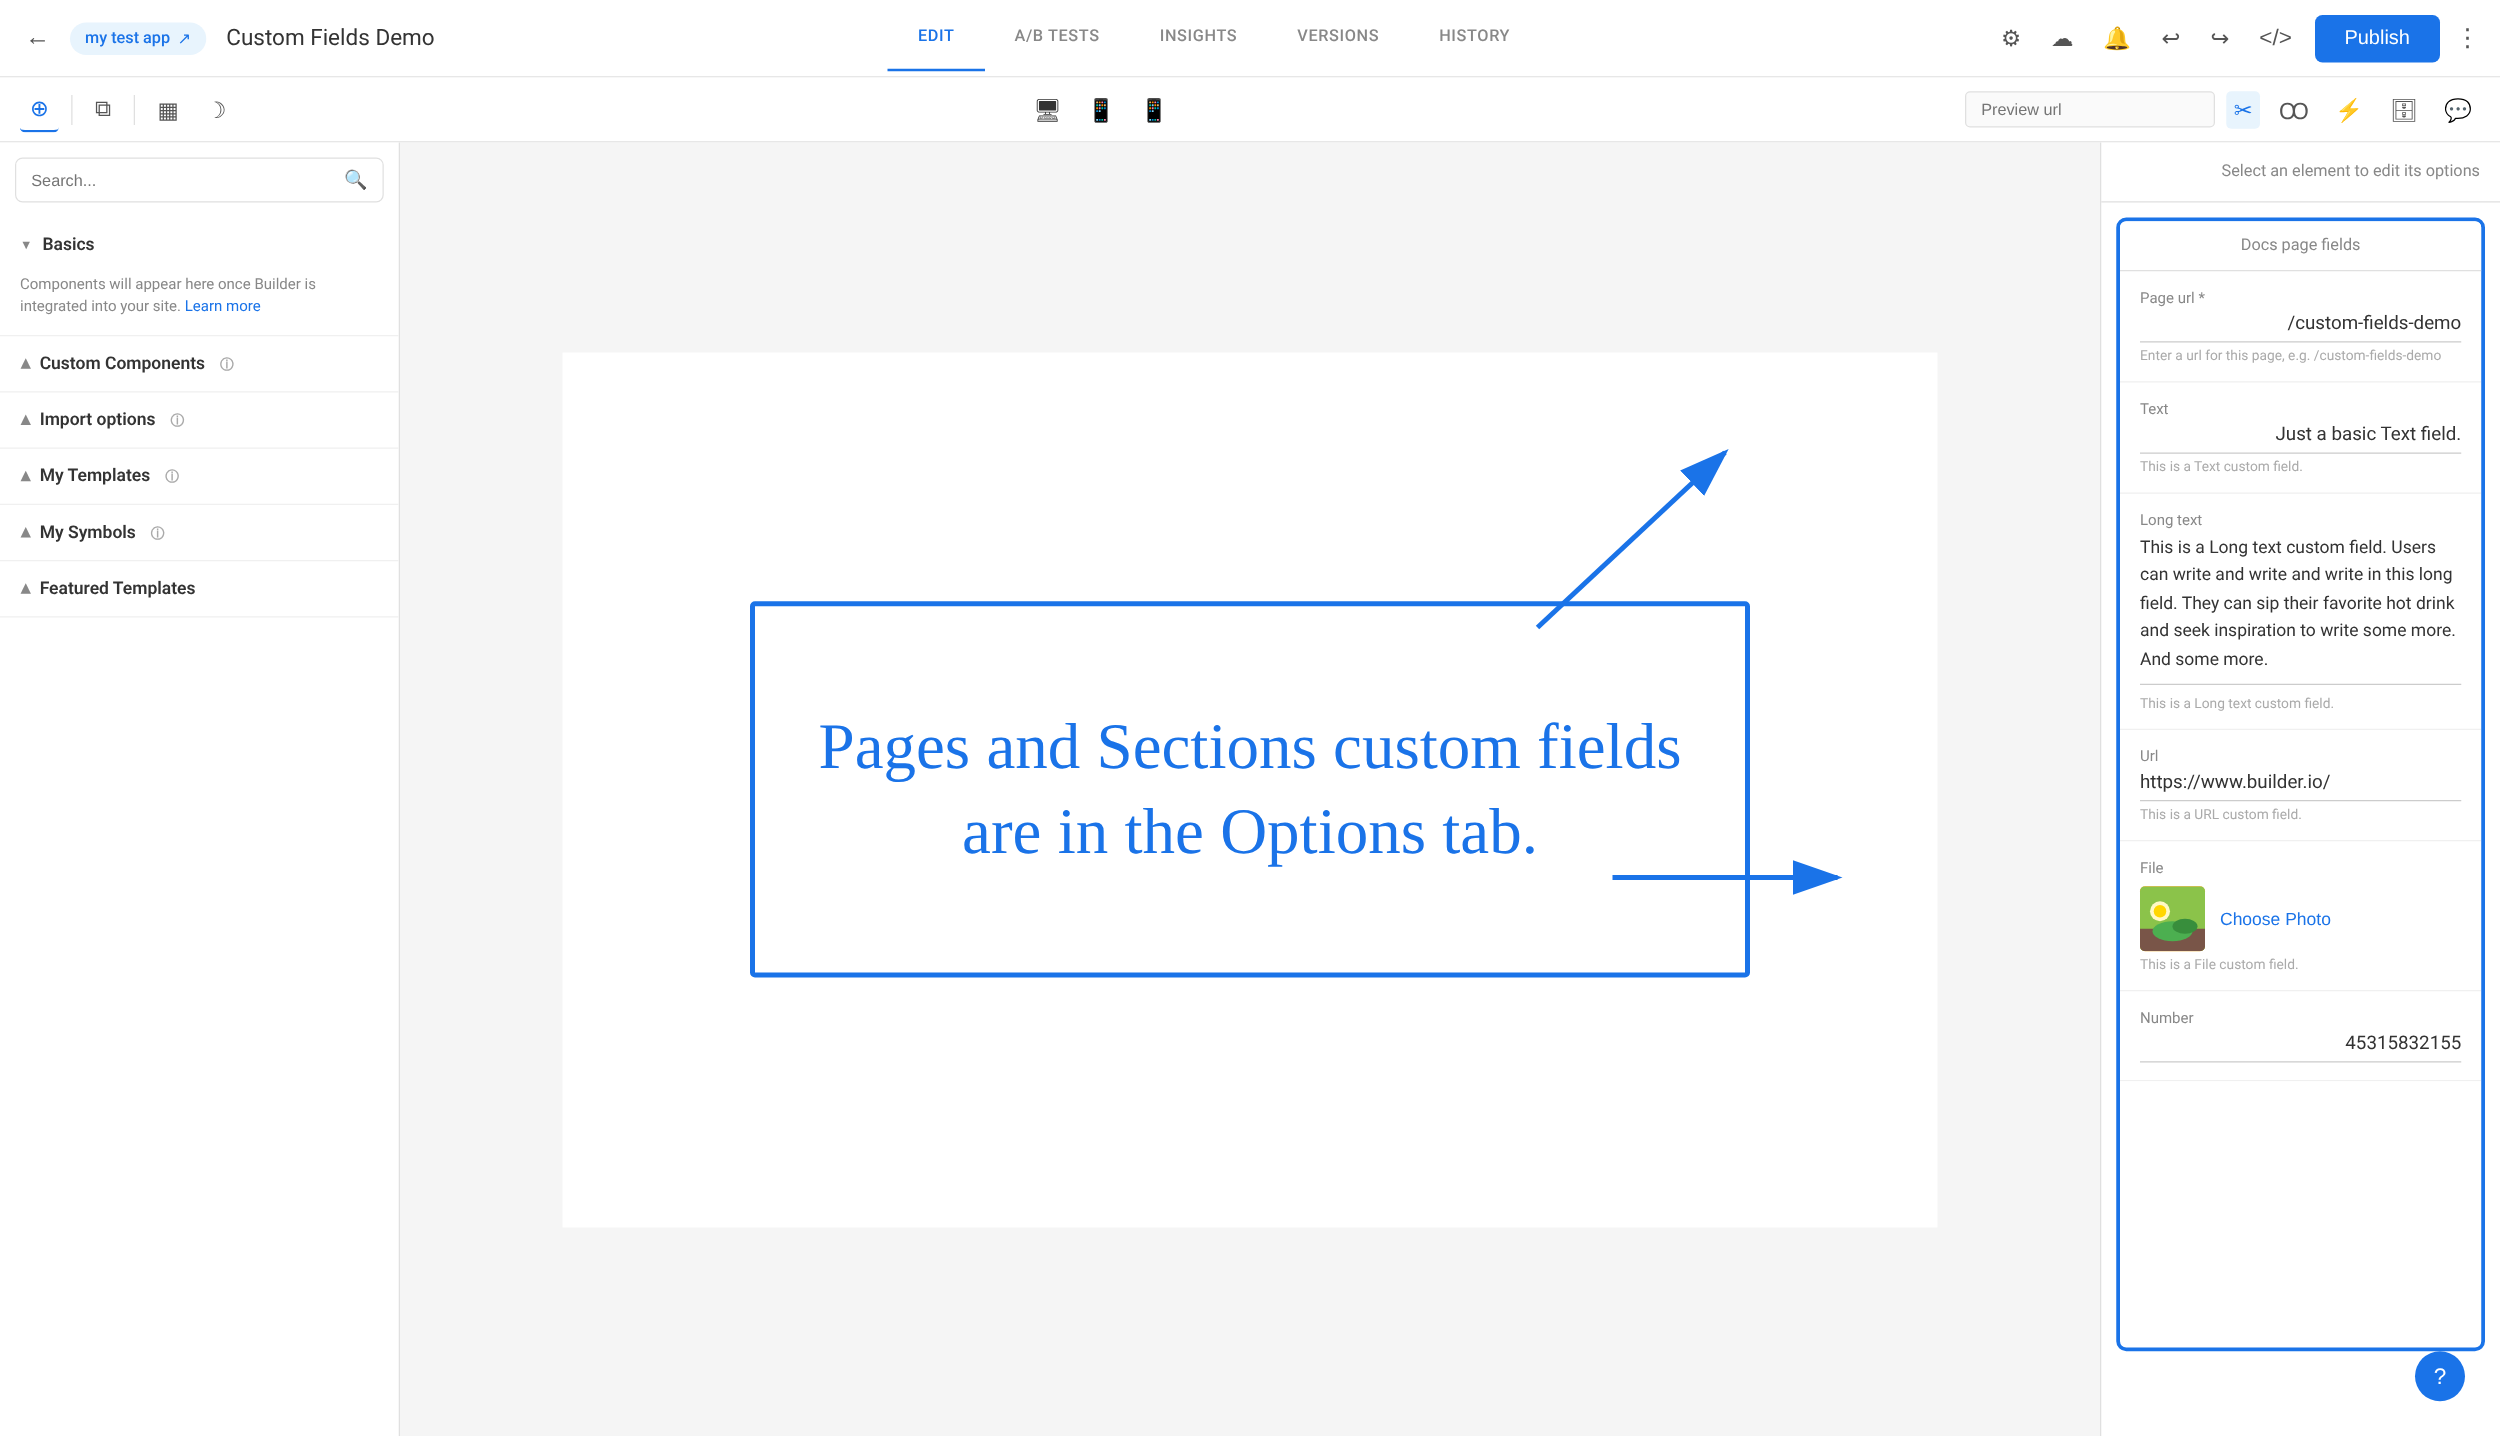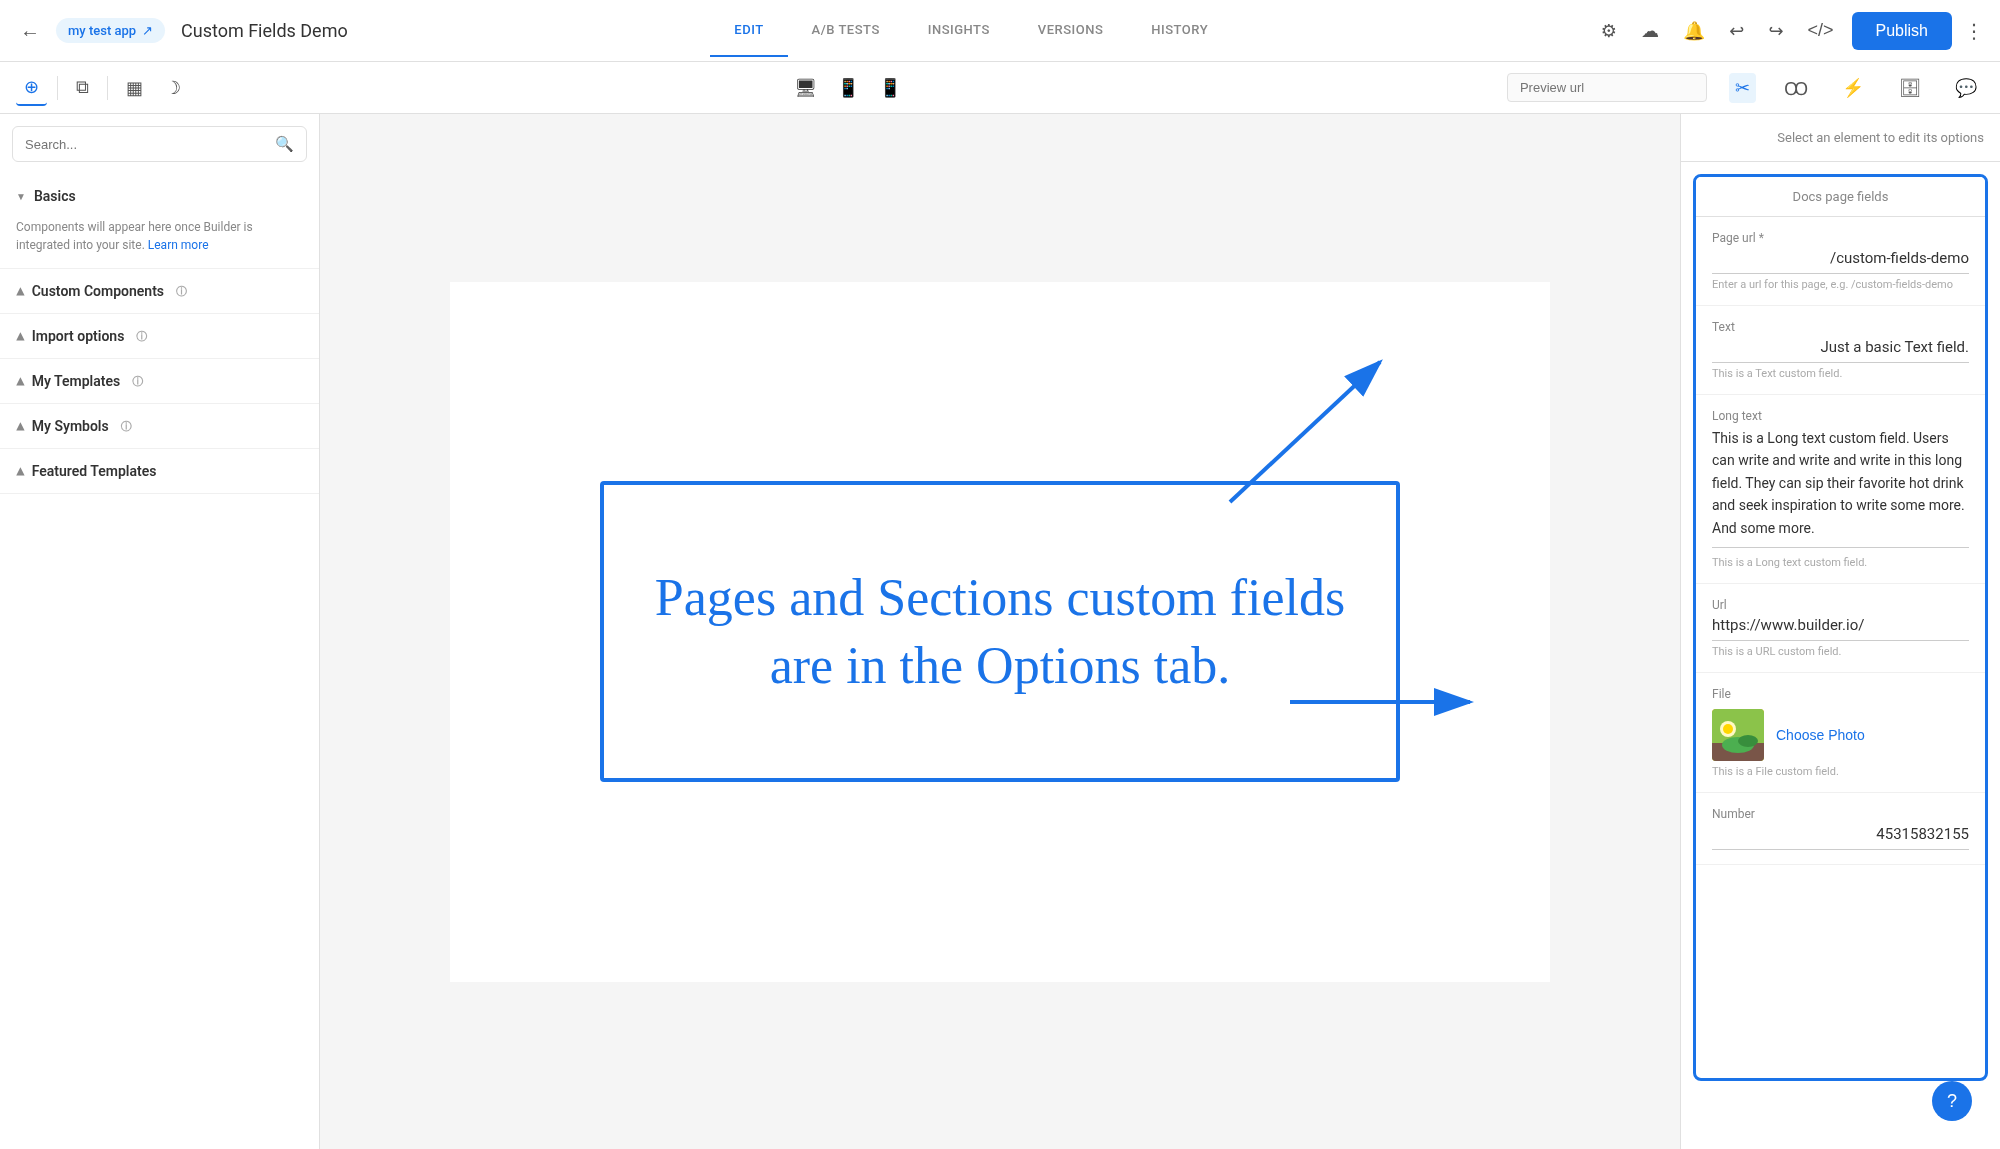--- a/index.html
+++ b/index.html
@@ -42,21 +42,21 @@
     .toolbar-left { display: flex; align-items: center; gap: 6px; }
     .toolbar-icon-btn {
       background: none; border: none; cursor: pointer; color: #555;
       font-size: 18px; padding: 6px 8px; border-radius: 4px;
     }
     .toolbar-icon-btn.active { border-bottom: 2px solid #1a73e8; color: #1a73e8; }
     .toolbar-divider { width: 1px; height: 24px; background: #e0e0e0; margin: 0 4px; }
     .toolbar-center { display: flex; align-items: center; gap: 8px; }
     .device-btn { background: none; border: none; cursor: pointer; font-size: 18px; color: #888; padding: 4px 6px; }
     .device-btn.active { color: #333; }
-    .toolbar-right { display: flex; align-items: center; gap: 22px; }
+    .toolbar-right { display: flex; align-items: center; gap: 9px; }
     .preview-url {
       font-size: 13px; color: #aaa; padding: 6px 12px; border: 1px solid #e0e0e0;
       border-radius: 4px; width: 200px; background: #fafafa;
     }
 
     
     .main-layout { display: flex; height: calc(1149px - 62px - 52px); }
 
     
     .left-sidebar {

